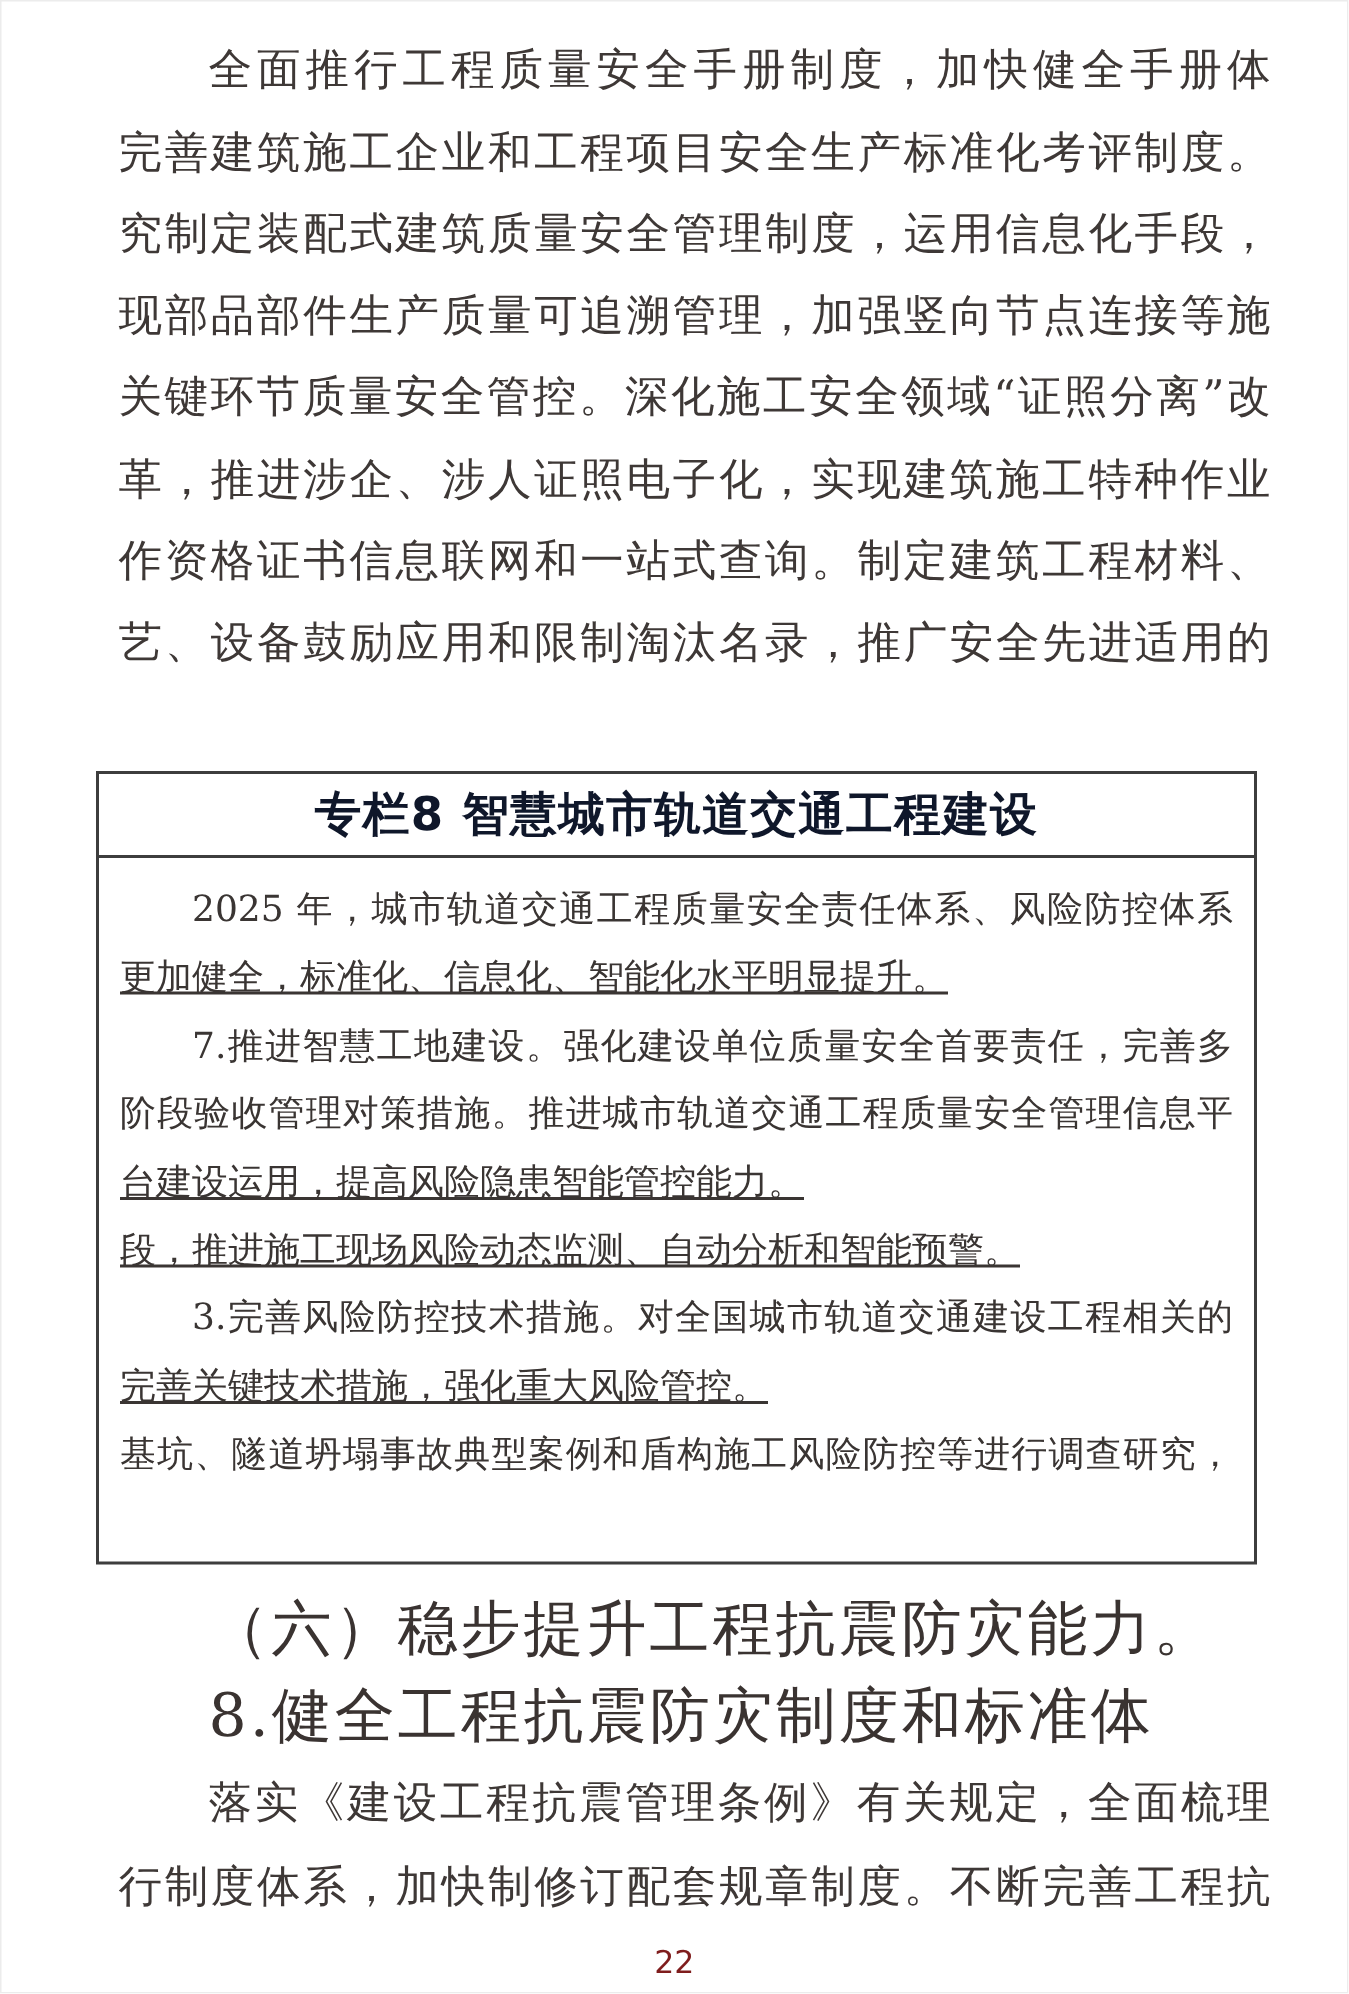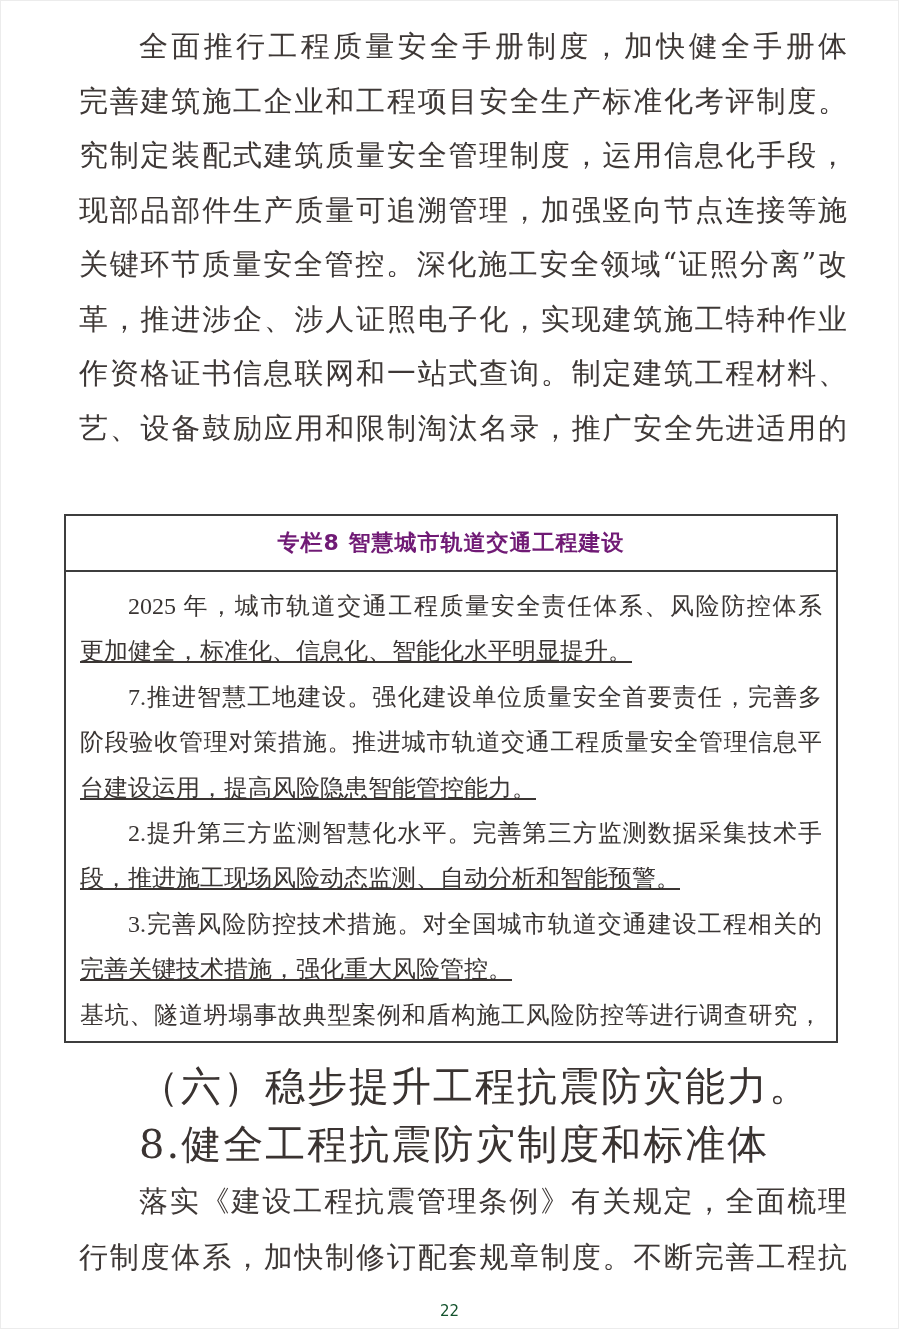--- a/index.html
+++ b/index.html
@@ -47,38 +47,38 @@
   .panel-title-row {
     height: 54px;
     border-bottom: 2px solid #3d3d3d;
     display: flex;
     align-items: center;
     justify-content: center;
   }
   .panel-title {
     font-family: "DejaVu Sans", "Liberation Sans", sans-serif;
     font-weight: bold;
-    font-size: 22px;
-    color: #701a75;
+    font-size: 31px;
+    color: #0f172a;
     letter-spacing: 1px;
   }
   .panel-body {
     padding: 12px 14px 0 14px;
   }
   .panel-body .line {
     font-size: 24px;
     line-height: 45.4px;
     height: 45.4px;
     overflow: hidden;
     text-align: justify;
     text-align-last: justify;
     text-justify: inter-character;
     color: #3a3533;
   }
-  .panel-body .line.ind { text-indent: 48px; font-family: Liberation Serif, serif; }
+  .panel-body .line.ind { text-indent: 48px; }
   .panel-body .line.end { text-align-last: left; text-decoration: underline; }
 
   
   .outro {
     position: absolute;
     top: 1056px; left: 78px;
     width: 769px;
   }
   .outro .heading, .outro .subheading {
     font-size: 40px;
@@ -100,22 +100,22 @@
     letter-spacing: 1px;
   }
 
   
   .page-number {
     position: absolute;
     bottom: 8px; left: 0;
     width: 100%;
     text-align: center;
     font-family: "DejaVu Sans", "Liberation Sans", sans-serif;
-    font-size: 15px;
-    color: #14532d;
+    font-size: 21px;
+    color: #7f1d1d;
   }
 </style>
 </head>
 <body>
 
 <div class="page">
 
   <div class="intro">
     <div class="line ind">全面推行工程质量安全手册制度，加快健全手册体系，</div>
     <div class="line">完善建筑施工企业和工程项目安全生产标准化考评制度。研</div>
@@ -130,21 +130,20 @@
   <div class="panel">
     <div class="panel-title-row">
       <span class="panel-title">专栏8 智慧城市轨道交通工程建设</span>
     </div>
     <div class="panel-body">
       <div class="line ind">2025 年，城市轨道交通工程质量安全责任体系、风险防控体系</div>
       <div class="line end">更加健全，标准化、信息化、智能化水平明显提升。</div>
       <div class="line ind">7.推进智慧工地建设。强化建设单位质量安全首要责任，完善多</div>
       <div class="line">阶段验收管理对策措施。推进城市轨道交通工程质量安全管理信息平</div>
       <div class="line end">台建设运用，提高风险隐患智能管控能力。</div>
-      <div class="line ind">2.提升第三方监测智慧化水平。完善第三方监测数据采集技术手</div>
       <div class="line end">段，推进施工现场风险动态监测、自动分析和智能预警。</div>
       <div class="line ind">3.完善风险防控技术措施。对全国城市轨道交通建设工程相关的</div>
       <div class="line end">完善关键技术措施，强化重大风险管控。</div>
       <div class="line">基坑、隧道坍塌事故典型案例和盾构施工风险防控等进行调查研究，</div>
     </div>
   </div>
 
   <div class="outro">
     <div class="heading">（六）稳步提升工程抗震防灾能力。</div>
     <div class="subheading">8.健全工程抗震防灾制度和标准体系。</div>

